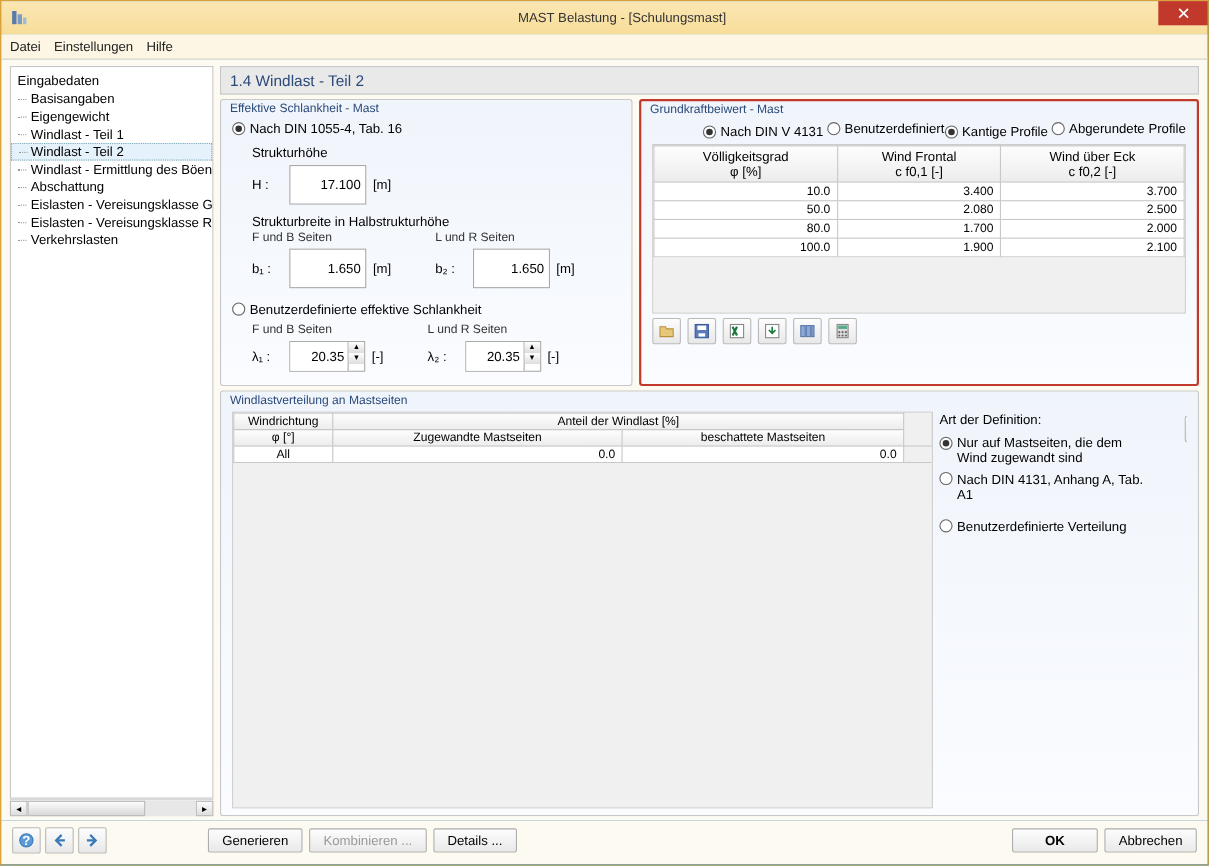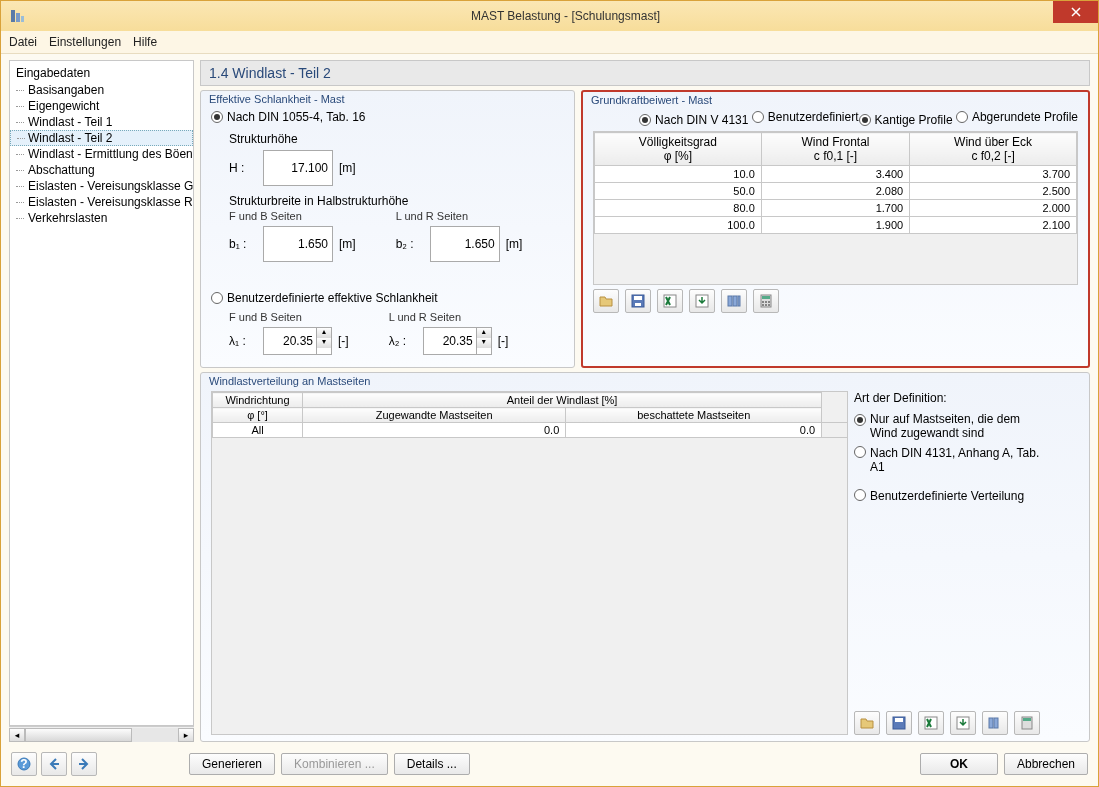--- a/index.html
+++ b/index.html
@@ -41,21 +41,21 @@
 .toolbar { display: flex; gap: 6px; padding: 4px 0 0 0; }
 .icon-btn { width: 26px; height: 24px; border: 1px solid #b8b8b8; background: linear-gradient(#fdfdfd,#e8e8e8); display: flex; align-items: center; justify-content: center; cursor: pointer; border-radius: 2px; }
 .icon-btn svg { width: 16px; height: 16px; }
 .big-table-area { display: flex; gap: 6px; flex: 1; overflow: hidden; }
 .wind-dist-panel { flex: 1; display: flex; flex-direction: column; border: 1px solid #c8c8c8; background: #f0f0f0; overflow: hidden; }
 .wind-dist-panel table { border-collapse: collapse; width: 100%; }
 .wind-dist-panel th, .wind-dist-panel td { border: 1px solid #c8c8c8; background: #fff; padding: 1px 6px; font-size: 11px; }
 .wind-dist-panel th { background: linear-gradient(#fdfdfd,#ececec); text-align: center; font-weight: normal; }
 .wind-dist-panel td { text-align: right; }
 .wind-dist-panel .fill { flex: 1; background: #f0f0f0; border-top: none; }
-.def-panel { width: 225px; display: flex; flex-direction: column; gap: 27px; }
+.def-panel { width: 225px; display: flex; flex-direction: row; gap: 27px; }
 .def-panel .radio { align-items: flex-start; margin: 3px 0; }
 .def-panel .lbl-multi { display: inline-block; width: 180px; }
 .bottom-bar { background: #fdfaf1; padding: 6px 10px 10px 10px; display: flex; align-items: center; gap: 6px; border-top: none; }
 .btn { border: 1px solid #adadad; background: linear-gradient(#fdfdfd,#e9e9e9); padding: 3px 12px; cursor: pointer; border-radius: 2px; min-width: 68px; text-align: center; }
 .btn:disabled, .btn.disabled { color: #999; }
 .btn.primary { font-weight: bold; min-width: 78px; }
 .spacer { flex: 1; }
 .sub-label { font-size: 11px; color: #333; }
 .row { display: flex; align-items: center; gap: 6px; margin: 4px 0; }
 .section-label { margin: 8px 0 2px 0; color: #000; }
@@ -145,21 +145,21 @@
             </div>
             <div>
               <div class="sub-label">L und R Seiten</div>
               <div class="row">
                 <span style="width:28px;">b₂ :</span>
                 <input class="input" value="1.650" style="">
                 <span>[m]</span>
               </div>
             </div>
           </div>
-          <div class="radio" style="margin-top:25px;">
+          <div class="radio" style="margin-top:8px;">
               <span class="dot"></span>
               <span>Benutzerdefinierte effektive Schlankheit</span>
             </div>
           <div class="col2" style="padding-left:18px;margin-top:4px;">
             <div>
               <div class="sub-label">F und B Seiten</div>
               <div class="row">
                 <span style="width:28px;">λ₁ :</span>
                 <div class="spinner">
                     <input value="20.35" style="">

